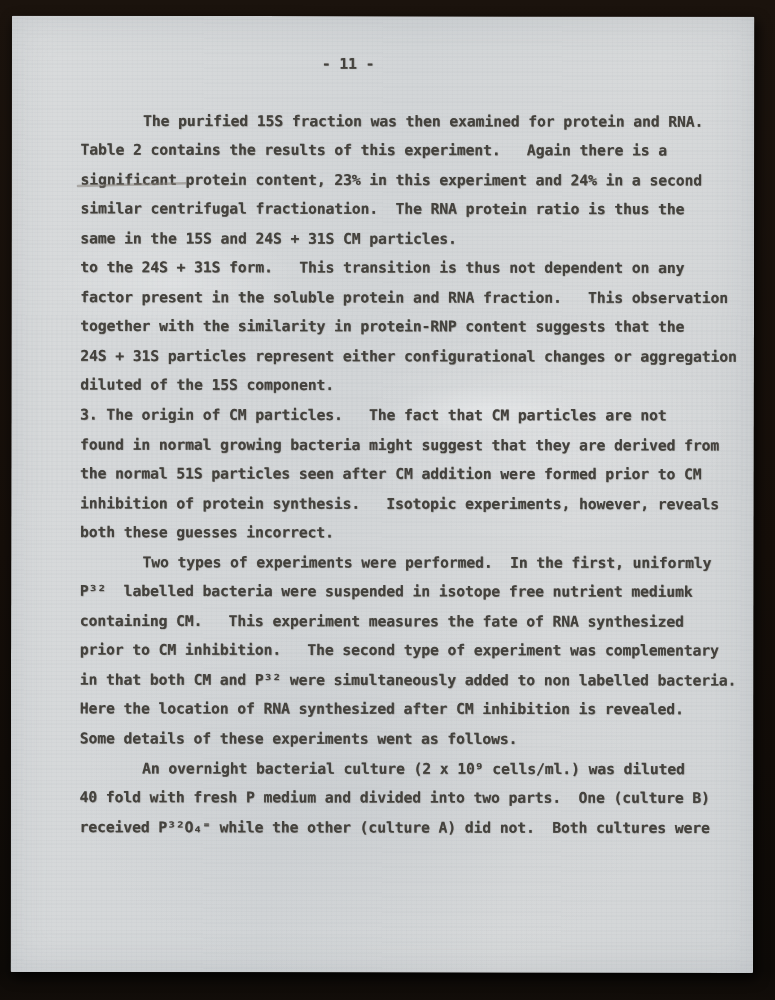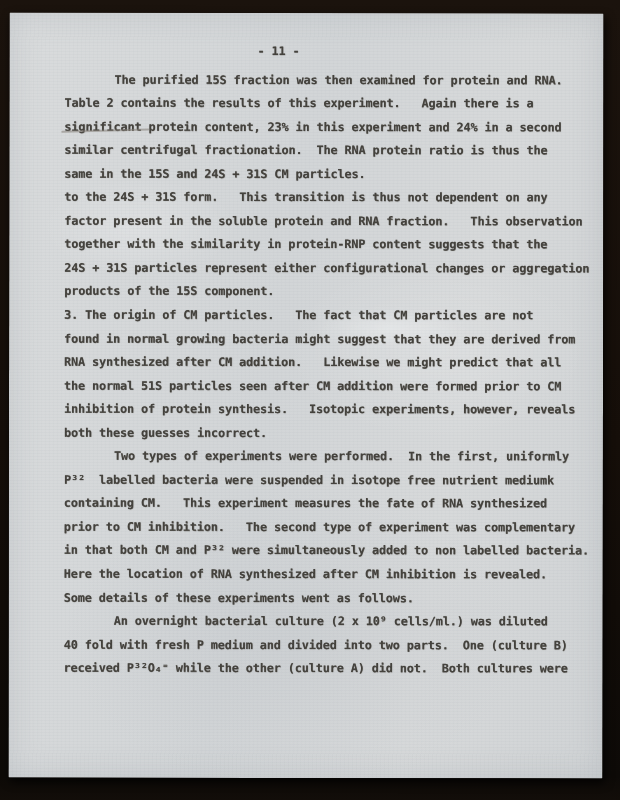--- a/index.html
+++ b/index.html
@@ -29,21 +29,21 @@
     position:absolute;left:275px;top:288px;width:210px;height:55px;
     background:radial-gradient(closest-side, rgba(246,248,249,0.85), rgba(246,248,249,0) 75%);
     opacity:0.45;filter:blur(2px);pointer-events:none;
   }
   .text-block{
     position:absolute;left:55px;top:27px;width:540px;
     color:#44423d;font-size:11.8px;font-weight:700;letter-spacing:-0.1px;
     text-shadow:0.3px 0.3px 0.7px rgba(66,62,56,0.65);
   }
   .line{height:23.55px;line-height:23.55px;white-space:pre;}
-  .pageno{padding-left:193px;margin-bottom:5px;}
+  .pageno{padding-left:193px;margin-bottom:22px;}
   .indent{padding-left:50px;}
   .u-head{text-underline-offset:3px;}
   .pencil{position:relative;}
   .pencil::after{
     content:"";position:absolute;left:-3px;right:-8px;bottom:2px;height:1.5px;
     background:rgba(133,128,120,0.55);transform:rotate(-1.6deg);border-radius:2px;
   }
 </style>
 </head>
 <body>
@@ -55,24 +55,23 @@
 
     <div class="line indent">The purified 15S fraction was then examined for protein and RNA.</div>
     <div class="line">Table 2 contains the results of this experiment.   Again there is a</div>
     <div class="line"><span class="pencil">significant</span><span> protein content, 23% in this experiment and 24% in a second</span></div>
     <div class="line">similar centrifugal fractionation.  The RNA protein ratio is thus the</div>
     <div class="line">same in the 15S and 24S + 31S CM particles.</div>
     <div class="line">to the 24S + 31S form.   This transition is thus not dependent on any</div>
     <div class="line">factor present in the soluble protein and RNA fraction.   This observation</div>
     <div class="line">together with the similarity in protein-RNP content suggests that the</div>
     <div class="line">24S + 31S particles represent either configurational changes or aggregation</div>
-    <div class="line">products of the 15S component.</div>
+    <div class="line">diluted of the 15S component.</div>
     <div class="line"><span>3. </span><span class="u-head">The origin of CM particles</span><span>.   The fact that CM particles are not</span></div>
     <div class="line">found in normal growing bacteria might suggest that they are derived from</div>
-    <div class="line">RNA synthesized after CM addition.   Likewise we might predict that all</div>
     <div class="line">the normal 51S particles seen after CM addition were formed prior to CM</div>
     <div class="line">inhibition of protein synthesis.   Isotopic experiments, however, reveals</div>
     <div class="line">both these guesses incorrect.</div>
     <div class="line indent">Two types of experiments were performed.  In the first, uniformly</div>
     <div class="line">P³²  labelled bacteria were suspended in isotope free nutrient mediumk</div>
     <div class="line">containing CM.   This experiment measures the fate of RNA synthesized</div>
     <div class="line">prior to CM inhibition.   The second type of experiment was complementary</div>
     <div class="line">in that both CM and P³² were simultaneously added to non labelled bacteria.</div>
     <div class="line">Here the location of RNA synthesized after CM inhibition is revealed.</div>
     <div class="line">Some details of these experiments went as follows.</div>

